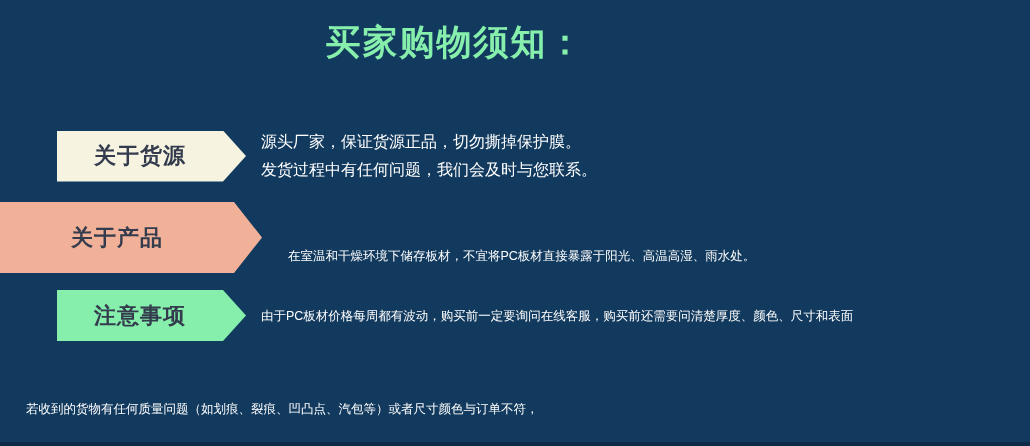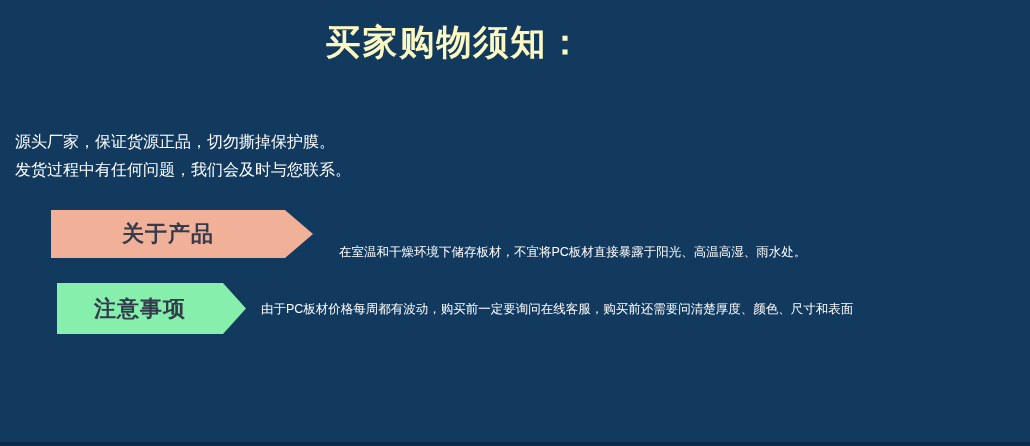--- a/index.html
+++ b/index.html
@@ -47,22 +47,21 @@
   }
   .row.small .arrow {
     width: 166px;
     height: 51px;
     margin-left: 57px;
     padding-right: 23px;
     clip-path: polygon(0 0, calc(100% - 23px) 0, 100% 50%, calc(100% - 23px) 100%, 0 100%);
   }
   .row.large .arrow {
     width: 234px;
-    height: 48px;
-    margin-left: 51px;
+    height: 71px;
     padding-right: 28px;
     clip-path: polygon(0 0, calc(100% - 28px) 0, 100% 50%, calc(100% - 28px) 100%, 0 100%);
   }
 
   .desc {
     color: #ffffff;
     line-height: 28px;
     white-space: nowrap;
   }
   .row.small .desc { margin-left: 15px; }
@@ -76,25 +75,28 @@
     left: 0; right: 0; bottom: 0;
     height: 4px;
     background: #0d2b46;
   }
 </style>
 </head>
 <body>
 
 <div class="canvas" style="background: rgb(18, 58, 94);">
 
-  <h1 class="title" style="color: #fef9c3;">买家购物须知：</h1>
+  <h1 class="title" style="color: #86efac;">买家购物须知：</h1>
 
   <div class="rows">
 
     <div class="row small first">
+      <div class="arrow" style="background: rgb(246, 243, 225);">
+        <span>关于货源</span>
+      </div>
       <div class="desc">
         <p>源头厂家，保证货源正品，切勿撕掉保护膜。</p>
         <p>发货过程中有任何问题，我们会及时与您联系。</p>
       </div>
     </div>
 
     <div class="row large rest">
       <div class="arrow" style="background: rgb(241, 177, 152);">
         <span>关于产品</span>
       </div>
@@ -107,19 +109,20 @@
       <div class="arrow" style="background: #86efac;">
         <span>注意事项</span>
       </div>
       <div class="desc">
         <p>由于PC板材价格每周都有波动，购买前一定要询问在线客服，购买前还需要问清楚厚度、颜色、尺寸和表面</p>
       </div>
     </div>
 
     <div class="row large rest">
       <div class="desc">
+        <p>若收到的货物有任何质量问题（如划痕、裂痕、凹凸点、汽包等）或者尺寸颜色与订单不符，</p>
       </div>
     </div>
 
   </div>
 
   <div class="footer-strip" style="background: rgb(13, 43, 70);"></div>
 </div>
 
 </body></html>

